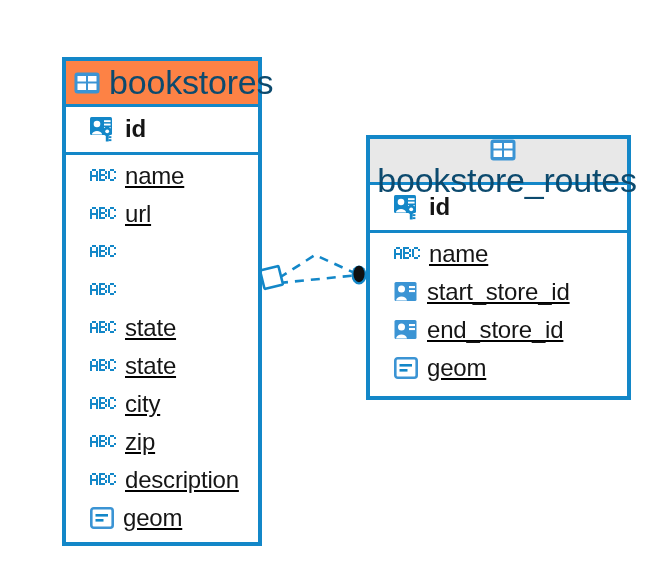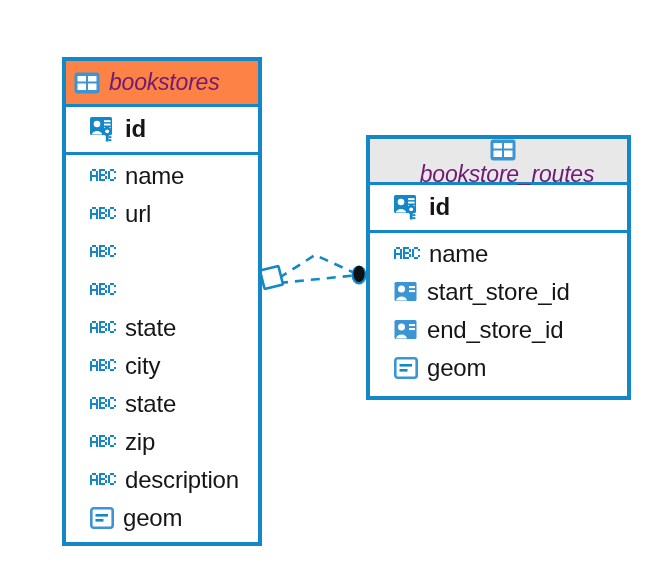--- a/index.html
+++ b/index.html
@@ -37,35 +37,34 @@
     align-items: center;
     box-sizing: border-box;
     height: 46px;
     padding-left: 8px;
     border-bottom: 3px solid #1387c8;
   }
   .ent-header.orange { background: #fd8245; }
   .ent-header.grey   { background: #e8e8e8; flex-direction: column; }
 
   .ent-title {
-    font-size: 23px;
-    color: #701a75;
+    font-size: 34px;
+    color: #0c4a6e;
     margin-left: 9px;
     letter-spacing: -0.2px;
     white-space: nowrap;
-    font-style: italic;
   }
 
   
   .key-block {
     border-bottom: 3px solid #1387c8;
     padding: 3px 0 4px 0;
   }
 
-  .field-block { padding: 2px 0 4px 0; }
+  .field-block { padding: 2px 0 4px 0; text-decoration: underline; }
 
   .field {
     display: flex;
     align-items: center;
     height: 38px;
     padding-left: 24px;
     box-sizing: border-box;
   }
   .field-name {
     font-size: 24px;
@@ -292,46 +291,46 @@
               <rect x="15" y="8" width="2" height="3"></rect>
                 <rect x="11" y="11" width="4" height="2"></rect>
               <rect x="20" y="1" width="4" height="2"></rect>
                 <rect x="18" y="3" width="2" height="8"></rect>
               <rect x="20" y="11" width="4" height="2"></rect>
                 <rect x="24" y="3" width="2" height="2"></rect>
               <rect x="24" y="9" width="2" height="2"></rect>
             </g>
           </svg>
         </span>
+        <span class="field-name">state</span>
+      </div>
+
+      <div class="field">
+        <span class="ico">
+          <svg width="26" height="16" viewBox="0 0 26 16">
+            <g fill="#1387c8">
+              <rect x="0" y="3" width="2" height="10"></rect>
+                <rect x="2" y="1" width="4" height="2"></rect>
+              <rect x="6" y="3" width="2" height="10"></rect>
+                <rect x="2" y="7" width="4" height="2"></rect>
+              <rect x="9" y="1" width="2" height="12"></rect>
+                <rect x="11" y="1" width="4" height="2"></rect>
+              <rect x="15" y="3" width="2" height="3"></rect>
+                <rect x="11" y="6" width="4" height="2"></rect>
+              <rect x="15" y="8" width="2" height="3"></rect>
+                <rect x="11" y="11" width="4" height="2"></rect>
+              <rect x="20" y="1" width="4" height="2"></rect>
+                <rect x="18" y="3" width="2" height="8"></rect>
+              <rect x="20" y="11" width="4" height="2"></rect>
+                <rect x="24" y="3" width="2" height="2"></rect>
+              <rect x="24" y="9" width="2" height="2"></rect>
+            </g>
+          </svg>
+        </span>
         <span class="field-name">city</span>
-      </div>
-
-      <div class="field">
-        <span class="ico">
-          <svg width="26" height="16" viewBox="0 0 26 16">
-            <g fill="#1387c8">
-              <rect x="0" y="3" width="2" height="10"></rect>
-                <rect x="2" y="1" width="4" height="2"></rect>
-              <rect x="6" y="3" width="2" height="10"></rect>
-                <rect x="2" y="7" width="4" height="2"></rect>
-              <rect x="9" y="1" width="2" height="12"></rect>
-                <rect x="11" y="1" width="4" height="2"></rect>
-              <rect x="15" y="3" width="2" height="3"></rect>
-                <rect x="11" y="6" width="4" height="2"></rect>
-              <rect x="15" y="8" width="2" height="3"></rect>
-                <rect x="11" y="11" width="4" height="2"></rect>
-              <rect x="20" y="1" width="4" height="2"></rect>
-                <rect x="18" y="3" width="2" height="8"></rect>
-              <rect x="20" y="11" width="4" height="2"></rect>
-                <rect x="24" y="3" width="2" height="2"></rect>
-              <rect x="24" y="9" width="2" height="2"></rect>
-            </g>
-          </svg>
-        </span>
-        <span class="field-name">state</span>
       </div>
 
       <div class="field">
         <span class="ico">
           <svg width="26" height="16" viewBox="0 0 26 16">
             <g fill="#1387c8">
               <rect x="0" y="3" width="2" height="10"></rect>
                 <rect x="2" y="1" width="4" height="2"></rect>
               <rect x="6" y="3" width="2" height="10"></rect>
                 <rect x="2" y="7" width="4" height="2"></rect>

